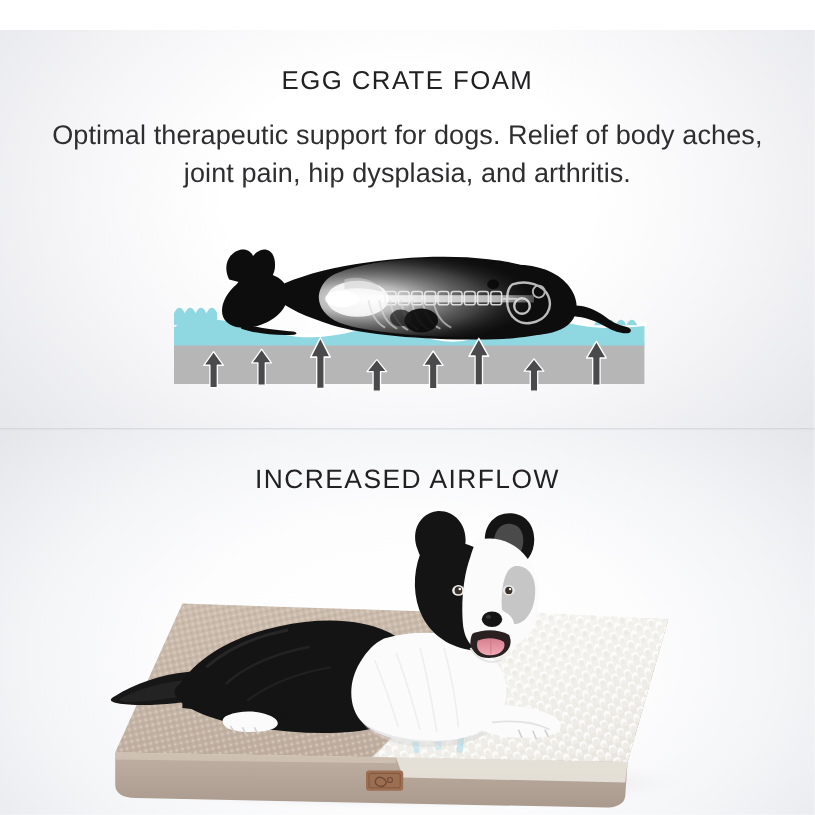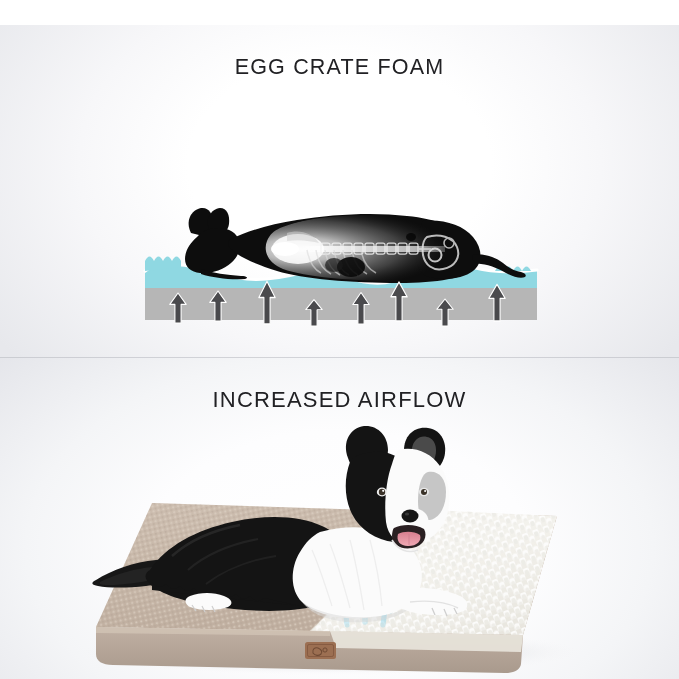--- a/index.html
+++ b/index.html
@@ -96,20 +96,21 @@
 </style>
 </head>
 <body>
 
 <div class="infographic">
 
   <div class="panel-top">
 
     <div class="title" id="title-top">EGG CRATE FOAM</div>
 
+    <div class="subtitle">Optimal therapeutic support for dogs. Relief of body aches, joint pain, hip dysplasia, and arthritis.</div>
 
     <div class="diagram">
       <svg viewBox="0 0 412 140" xmlns="http://www.w3.org/2000/svg">
         <defs>
 
           <radialGradient id="xrayGlow" cx="20%" cy="52%" r="62%">
             <stop offset="0%" stop-color="#ffffff" stop-opacity="1"></stop>
             <stop offset="28%" stop-color="#e8e8e8" stop-opacity="0.85"></stop>
             <stop offset="68%" stop-color="#8d8d8d" stop-opacity="0.45"></stop>
             <stop offset="100%" stop-color="#2a2a2a" stop-opacity="0"></stop>

